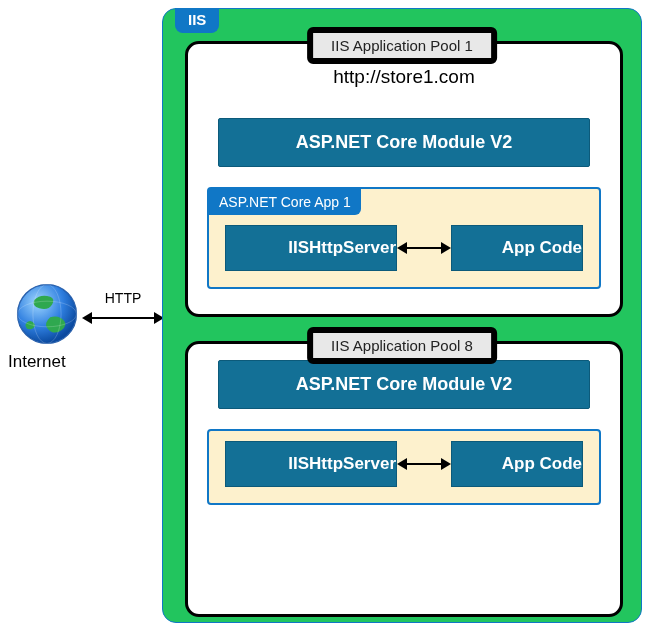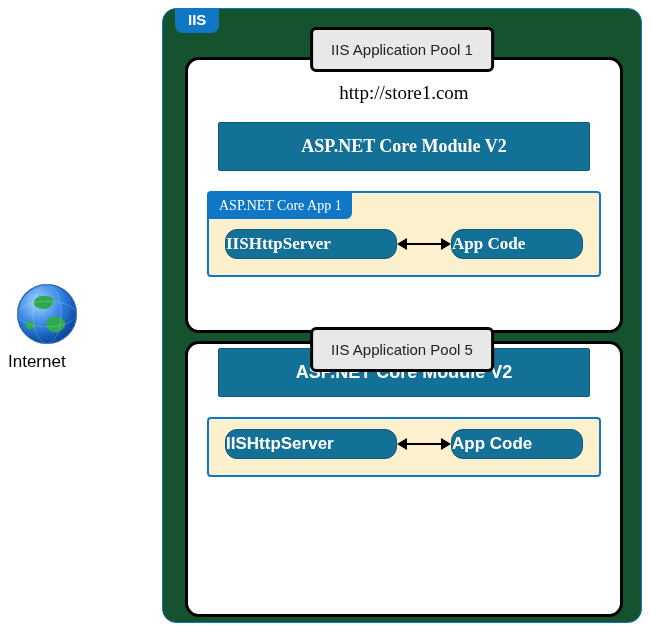--- a/index.html
+++ b/index.html
@@ -12,21 +12,21 @@
     width: 651px;
     height: 631px;
   }
   
   .iis-box {
     position: absolute;
     left: 162px;
     top: 8px;
     width: 478px;
     height: 613px;
-    background: #14532d;
+    background: #22c55e;
     border: 1px solid #1077c6;
     border-radius: 14px;
   }
   .iis-badge {
     position: absolute;
     top: -1px;
     left: 12px;
     background: #1077c6;
     color: #fff;
     font-weight: bold;
@@ -35,44 +35,44 @@
     border-radius: 0 0 8px 8px;
     border: 1px solid #1077c6;
     border-top: none;
   }
   
   .pool-tab {
     position: absolute;
     left: 50%;
     transform: translateX(-50%);
     background: #e8e8e8;
-    border: 3px solid #000000;
+    border: 6px solid #000000;
     border-radius: 6px;
-    padding: 11px 18px;
+    padding: 4px 18px;
     font-size: 15px;
     color: #222;
     z-index: 2;
   }
   .pool-body {
     position: absolute;
     left: 22px;
     width: 432px;
     background: #fff;
     border: 3px solid #000;
     border-radius: 14px;
   }
   .url-text {
     text-align: center;
     font-size: 19px;
     padding-top: 22px;
     padding-bottom: 14px;
     color: #000;
   }
   .module-box {
-    margin: 4px auto;
+    margin: 16px auto;
     width: 370px;
     background: #137096;
     color: #fff;
     font-weight: bold;
     font-size: 18px;
     text-align: center;
     padding: 13px 0;
     border: 1px solid #0c5a7a;
     border-radius: 2px;
   }
@@ -100,24 +100,24 @@
     justify-content: center;
     gap: 0;
     margin-top: 10px;
     padding: 0 16px;
   }
   .inner-box {
     background: #137096;
     color: #fff;
     font-weight: bold;
     font-size: 17px;
-    text-align: left;
-    padding: 4px 0;
+    text-align: right;
+    padding: 12px 0;
     border: 1px solid #0c5a7a;
-    border-radius: 12px;
+    border-radius: 0;
     flex: 0 0 auto;
   }
   .httpserver { width: 170px; }
   .appcode   { width: 130px; }
   .arrow-h {
     width: 54px;
     height: 20px;
     position: relative;
     flex: 0 0 auto;
   }
@@ -216,43 +216,51 @@
         <path d="M55 55 q14 -4 22 6 q5 7 -4 14 q-12 9 -22 -2 q-7 -8 4 -18 Z" fill="#2fa84f"></path>
         <path d="M20 62 q6 -3 10 3 q3 5 -3 8 q-8 3 -10 -3 q-2 -5 3 -8 Z" fill="#2fa84f"></path>
         <ellipse cx="50" cy="50" rx="46" ry="46" fill="none" stroke="#ffffff" stroke-opacity="0.25" stroke-width="1"></ellipse>
         <ellipse cx="50" cy="50" rx="46" ry="20" fill="none" stroke="#ffffff" stroke-opacity="0.3" stroke-width="1"></ellipse>
         <ellipse cx="50" cy="50" rx="22" ry="46" fill="none" stroke="#ffffff" stroke-opacity="0.3" stroke-width="1"></ellipse>
       </svg>
     </div>
     <div class="internet-label">Internet</div>
   </div>
 
+  <div class="http-connector">
+    <div class="http-label">HTTP</div>
+    <div class="http-arrow">
+      <div class="head-l"></div>
+      <div class="line"></div>
+      <div class="head-r"></div>
+    </div>
+  </div>
 
   <div class="iis-box">
     <div class="iis-badge">IIS</div>
 
     <div class="pool-tab" style="top:18px;">IIS Application Pool 1</div>
-    <div class="pool-body" style="top:48px; height:270px;font-family:Liberation Serif, serif;">
+    <div class="pool-body" style="top:32px; height:270px;">
       <div class="url-text">http://store1.com</div>
       <div class="module-box">ASP.NET Core Module V2</div>
       <div class="app-wrap">
         <div class="app-badge">ASP.NET Core App 1</div>
         <div class="app-row">
           <div class="inner-box httpserver">IISHttpServer</div>
           <div class="arrow-h">
             <div class="head-l"></div>
               <div class="line"></div>
               <div class="head-r"></div>
           </div>
           <div class="inner-box appcode">App Code</div>
         </div>
       </div>
     </div>
 
-    <div class="pool-tab" style="top:318px;">IIS Application Pool 5</div>
+    <div class="pool-tab" style="top:318px;">IIS Application Pool 8</div>
     <div class="pool-body" style="top:332px; height:270px;">
       <div class="module-box">ASP.NET Core Module V2</div>
       <div class="app-wrap">
         <div class="app-row">
           <div class="inner-box httpserver">IISHttpServer</div>
           <div class="arrow-h">
             <div class="head-l"></div>
               <div class="line"></div>
               <div class="head-r"></div>
           </div>

